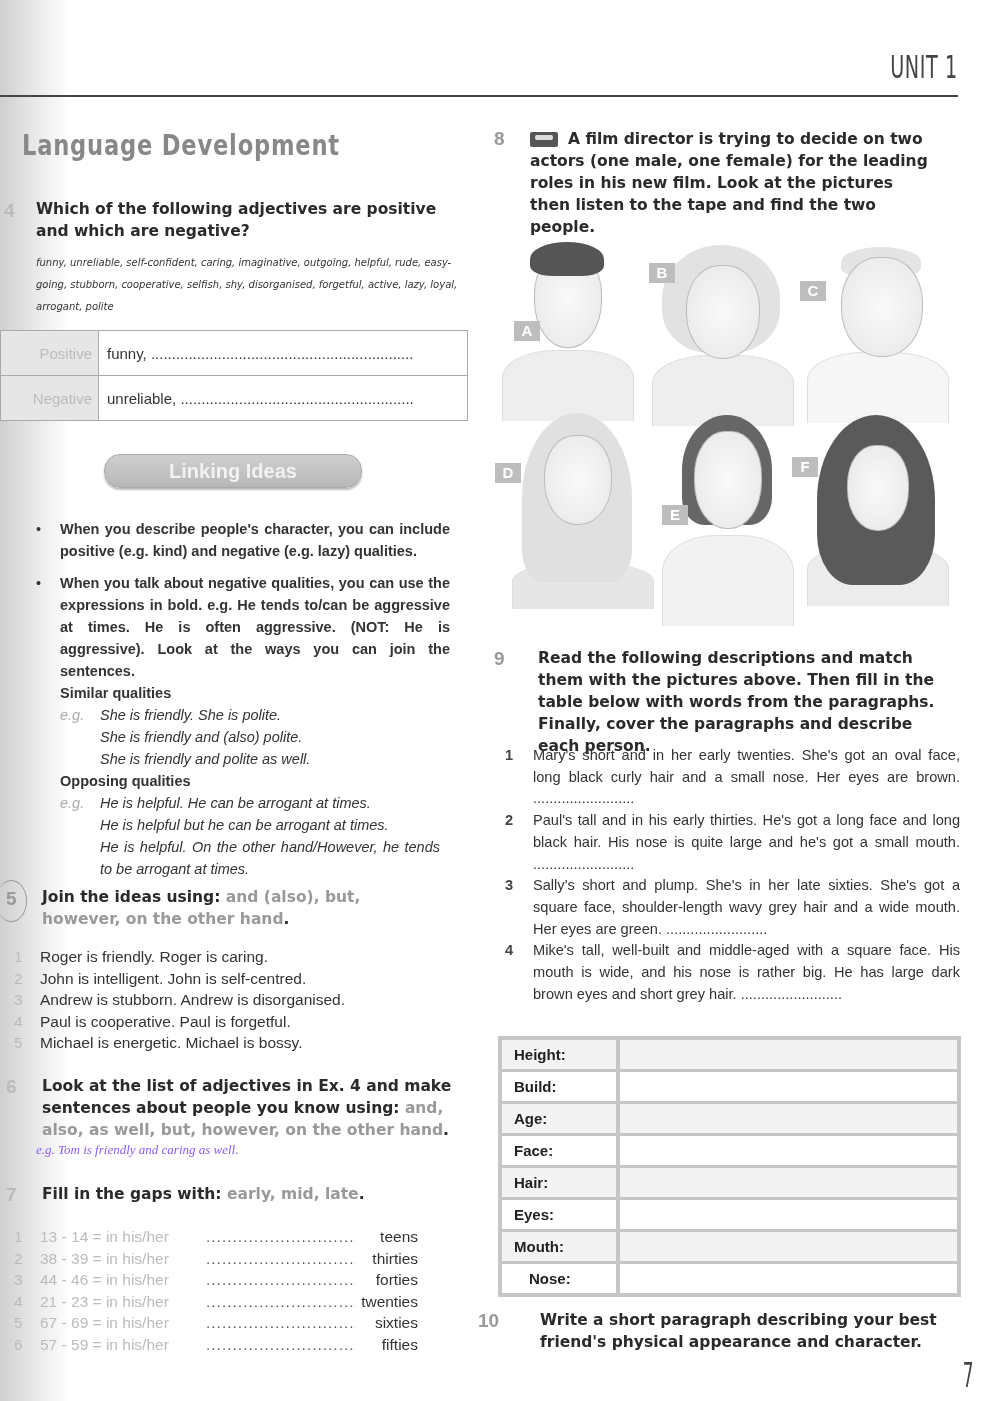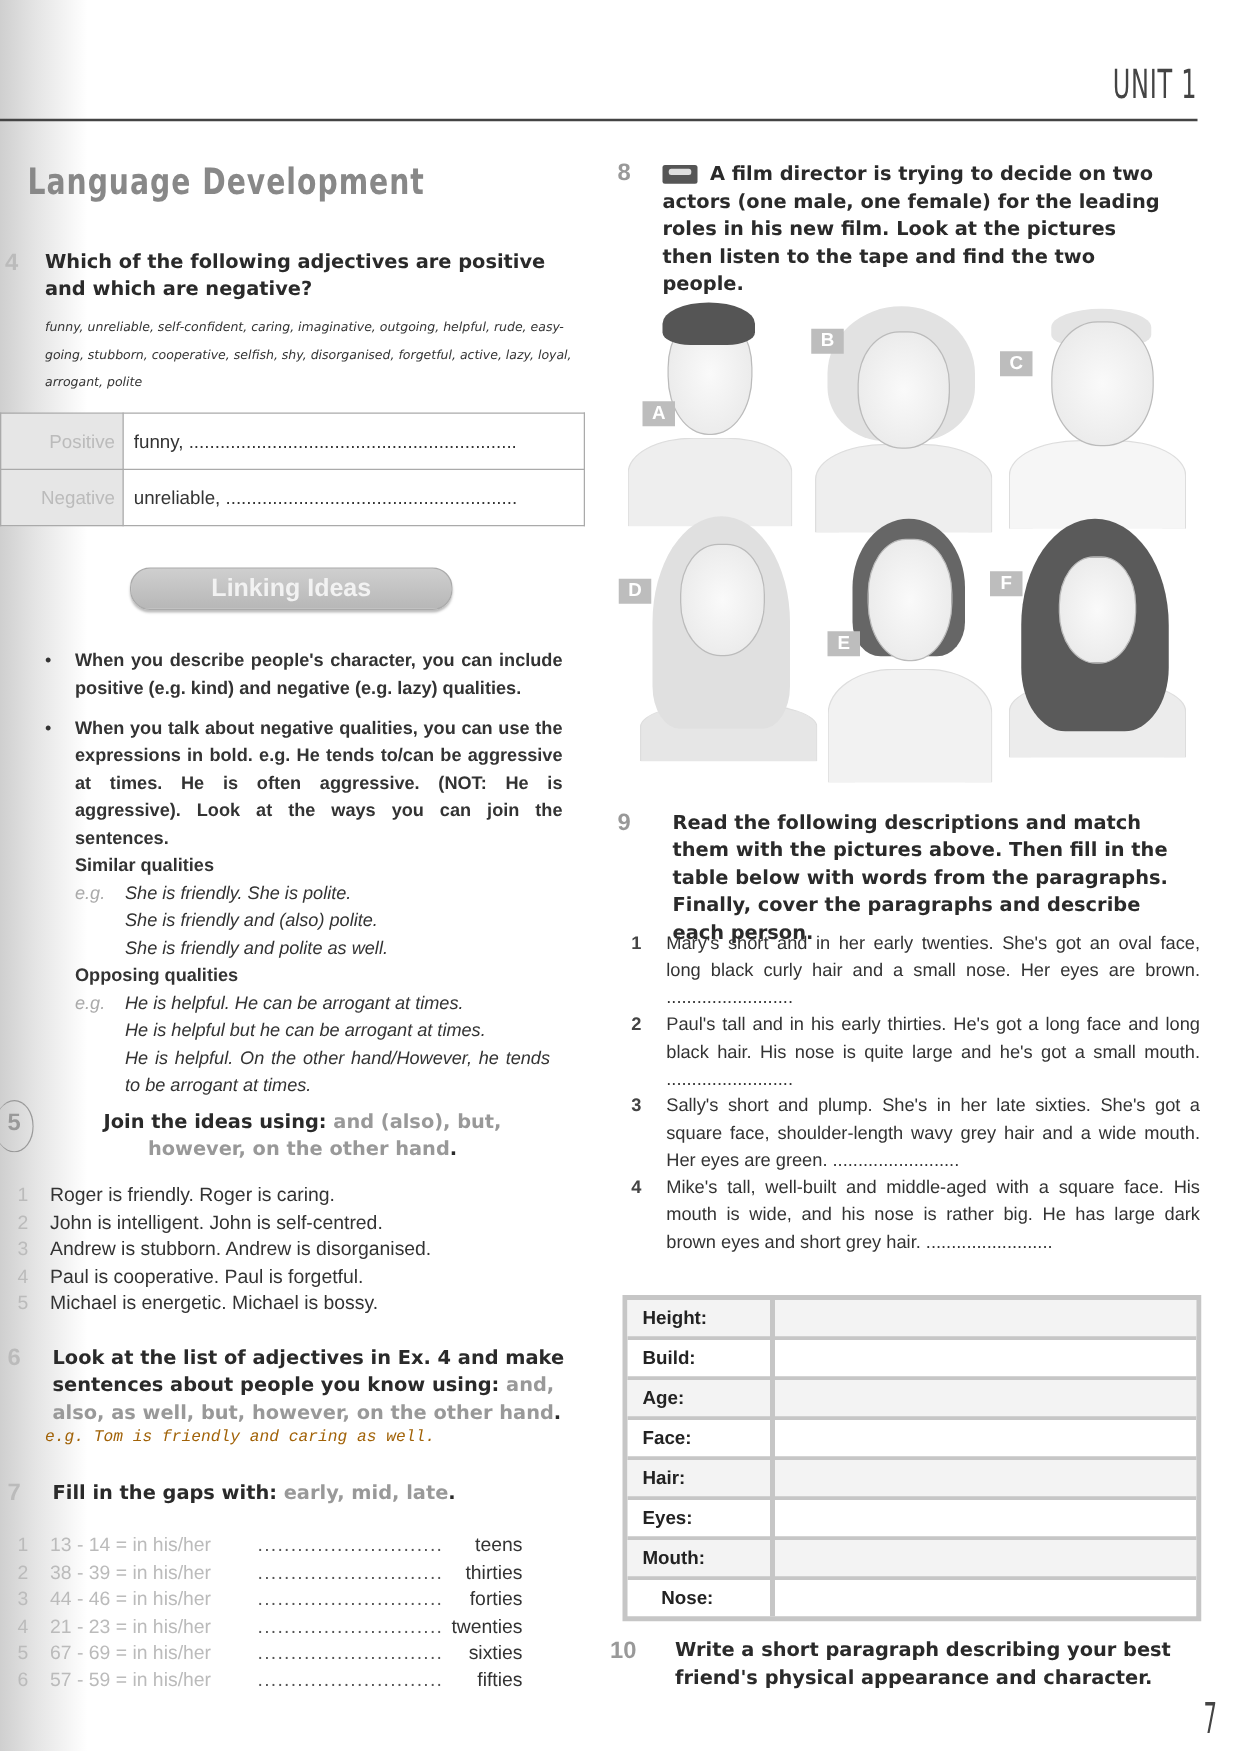--- a/index.html
+++ b/index.html
@@ -31,21 +31,21 @@
   .eg-row{display:flex;margin-left:24px;}
   .eg-row .eg{width:40px;font-style:italic;color:#aaa;}
   .eg-row .tx{font-style:italic;}
   .circle{position:absolute;left:-4px;top:880px;width:30px;height:40px;border:1px solid #999;border-radius:50%;border-left:none;}
   .numlist{position:absolute;font-size:15.5px;line-height:21.6px;color:#333;}
   .numlist .row{display:flex;}
   .numlist .n{width:26px;color:#bbb;}
   .gaps .lead{width:166px;color:#bbb;}
   .gaps .dots{width:150px;color:#555;letter-spacing:1px;overflow:hidden;white-space:nowrap;}
   .gaps .word{width:62px;text-align:right;}
-  .eg-grey{position:absolute;left:36px;top:1142px;font-family:Liberation Mono, monospace;font-style:italic;font-size:13px;color:#a16207;}
+  .eg-grey{position:absolute;left:36px;top:1142px;font-family:Liberation Serif, serif;font-style:italic;font-size:13px;color:#8b5cf6;}
   .tape-icon{display:inline-block;width:28px;height:15px;background:#555;border-radius:2px;position:relative;vertical-align:middle;margin-right:10px;}
   .tape-icon:before{content:"";position:absolute;left:5px;top:3px;width:18px;height:5px;background:#ddd;border-radius:2px;}
   .faces{position:absolute;left:492px;top:235px;width:470px;height:395px;}
   .face{position:absolute;}
   .face .head{position:absolute;border-radius:45% 45% 48% 48%;background:radial-gradient(#fafafa,#e6e6e6);border:1px solid #bbb;}
   .face .hair{position:absolute;border-radius:50% 50% 30% 30%;}
   .face .body{position:absolute;border-radius:40% 40% 0 0;background:#eee;border:1px solid #ddd;border-bottom:none;}
   .letter{position:absolute;width:26px;height:20px;background:#bdbdbd;color:#fff;font-weight:bold;font-size:15px;text-align:center;line-height:20px;}
   .desc{position:absolute;left:505px;top:745px;width:455px;font-size:14.6px;line-height:21.7px;color:#333;}
   .desc .row{display:flex;}
@@ -117,21 +117,21 @@
       <span class="tx">He is helpful but he can be arrogant at times.</span>
     </div>
   <div class="eg-row">
       <span class="eg"></span>
       <span class="tx" style="width:340px;">He is helpful. On the other hand/However, he tends to be arrogant at times.</span>
     </div>
 </div>
 
 <div class="circle"></div>
 <div class="exnum" style="left:6px;top:888px;">5</div>
-<div class="exq" style="left:42px;top:886px;width:400px;text-align:center;">
+<div class="exq" style="left:42px;top:886px;width:400px;">
   <span>Join the ideas using:</span> <span class="grey">and (also), but, however, on the other hand</span>.
 </div>
 <div class="numlist" style="left:14px;top:946px;">
   <div class="row">
       <span class="n">1</span>
       <span>Roger is friendly. Roger is caring.</span>
     </div>
   <div class="row">
       <span class="n">2</span>
       <span>John is intelligent. John is self-centred.</span>
@@ -300,16 +300,16 @@
         <td class="k">Mouth:</td>
         <td></td>
       </tr>
   <tr>
         <td class="k">Nose:</td>
         <td></td>
       </tr>
 </tbody>
   </table>
 
-<div class="exnum" style="left:488px;top:1310px;">10</div>
+<div class="exnum" style="left:478px;top:1310px;">10</div>
 <div class="exq" style="left:540px;top:1309px;width:400px;">Write a short paragraph describing your best friend's physical appearance and character.</div>
 
 <div class="pgnum">7</div>
 
 </body></html>

